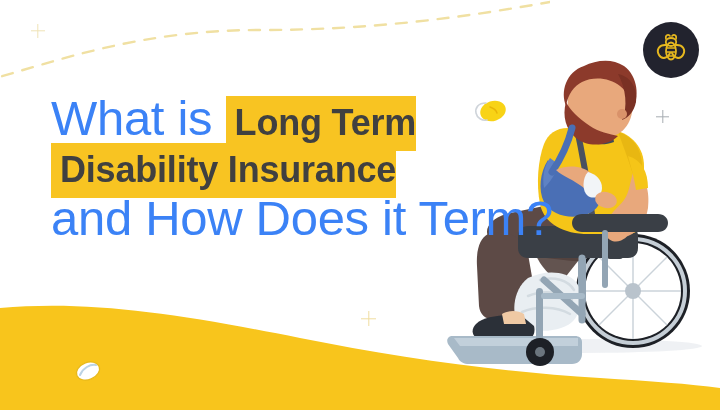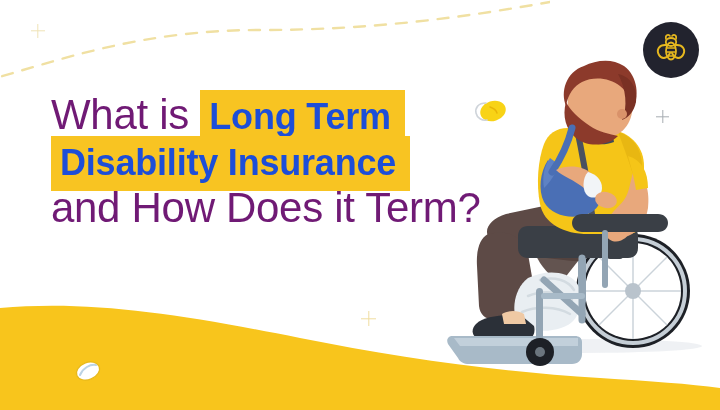--- a/index.html
+++ b/index.html
@@ -72,31 +72,31 @@
     left: 51px;
     top: 94px;
     width: 420px;
   }
   .hl-line {
     margin: 0 0 6px 0;
     line-height: 1.0;
     white-space: nowrap;
   }
   .hl-plain {
-    font-size: 42px;
+    font-size: 49px;
     font-weight: 300;
-    color: #701a75;
+    color: #3b82f6;
     letter-spacing: -0.3px;
   }
   .hl-mark {
     font-size: 36px;
     font-weight: 700;
-    color: #1d4ed8;
+    color: #404040;
     background: #f8c422;
-    padding: 6px 14px 8px 9px;
+    padding: 6px 0 8px 9px;
     letter-spacing: -0.2px;
     box-decoration-break: clone;
     -webkit-box-decoration-break: clone;
   }
   .line1 { margin-bottom: 9px; }
   .line2 { }
   .line3 { margin-bottom: 0; }
 
   
   .illustration {

